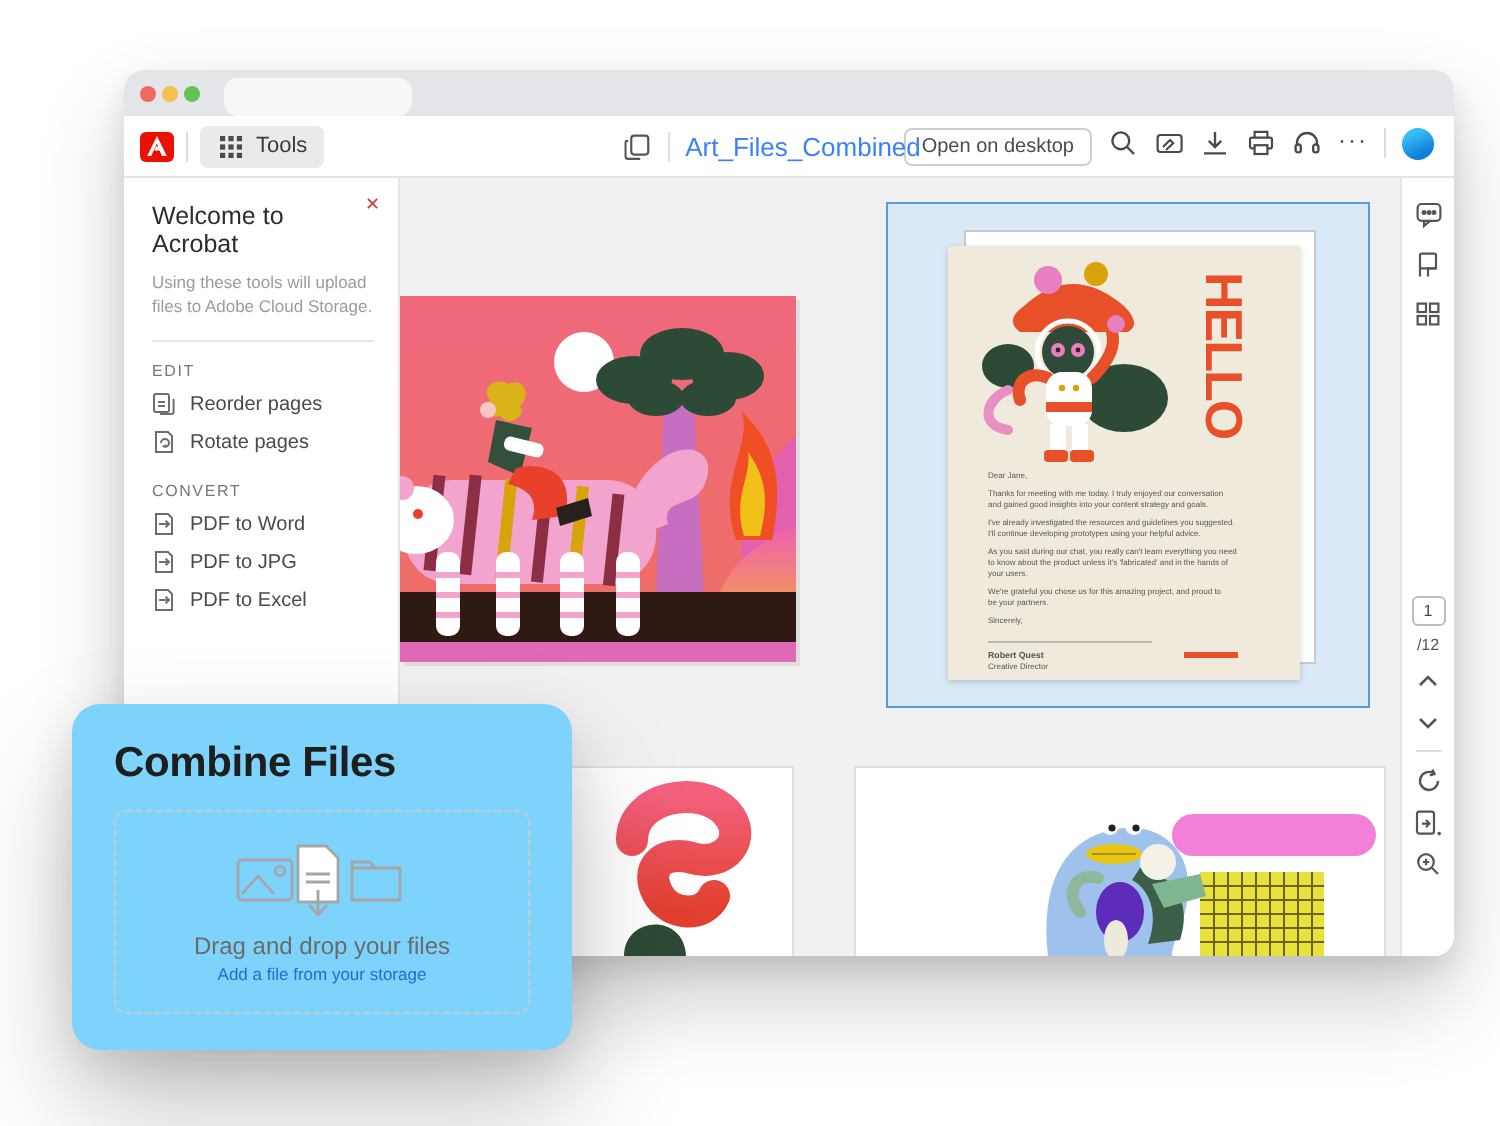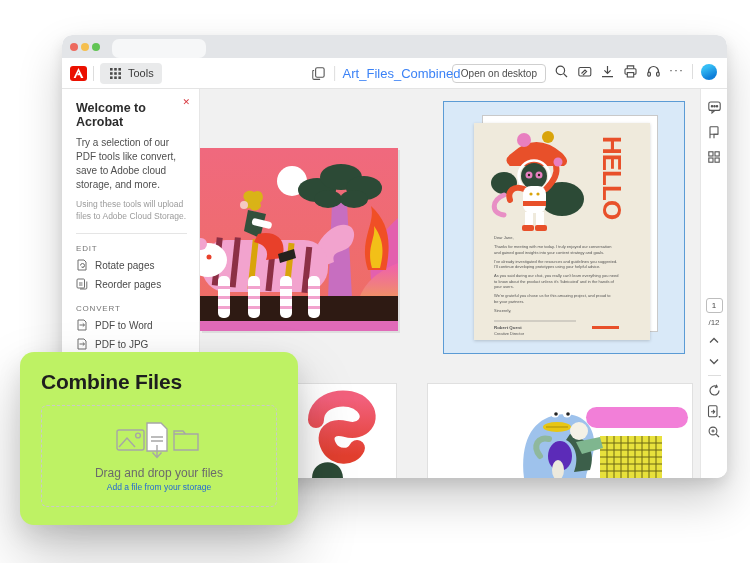--- a/index.html
+++ b/index.html
@@ -38,21 +38,21 @@
   .tbicon { display:flex; align-items:center; justify-content:center; width:15px; height:15px; color:#4a4a4a; }
   .more-dots { font-size:12px; color:#4a4a4a; letter-spacing:1px; line-height:1; }
   .avatar { width:16px; height:16px; border-radius:50%;
     background:linear-gradient(155deg,#35bdf5 25%,#0e7fd9 75%); }
 
   .body { position:relative; display:flex; height:389px; }
 
   
   .left-panel { position:relative; z-index:2; width:138px; background:#fff;
     border-right:1px solid #e6e6e6; padding:12px 12px 0 14px; flex-shrink:0; }
-  .wp-title { font-size:12.5px; font-weight:700; color:#2c2c2c; }
+  .wp-title { font-size:12.5px; font-weight:400; color:#2c2c2c; }
   .wp-close { position:absolute; top:9px; right:9px; font-size:9px; color:#d7373f;
     background:none; border:none; line-height:1; font-family:inherit; }
   .wp-body { margin-top:7px; font-size:10px; line-height:1.4; color:#4f4f4f; }
   .wp-note { margin-top:7px; font-size:8.5px; line-height:1.4; color:#9b9b9b; }
   .wp-hr { border:none; border-top:1px solid #e5e5e5; margin:10px 0 2px; }
   .section-label { margin:10px 0 3px; font-size:8px; letter-spacing:.8px; color:#767676; }
   .tool-item { display:flex; align-items:center; gap:7px; height:19px; }
   .tool-item svg { flex-shrink:0; color:#6e6e6e; }
   .tool-label { font-size:10px; color:#4a4a4a; white-space:nowrap; }
 
@@ -75,22 +75,22 @@
     display:flex; flex-direction:column; align-items:center; padding:10px 0 38px; flex-shrink:0; }
   .rs-icon { display:flex; align-items:center; justify-content:center;
     width:16px; height:16px; color:#555; margin-bottom:9px; }
   .rs-bottom { margin-top:auto; display:flex; flex-direction:column; align-items:center; gap:5px; }
   .page-box { width:17px; height:15px; border:1px solid #bdbdbd; border-radius:3px;
     font-size:8px; color:#444; display:flex; align-items:center; justify-content:center; background:#fff; }
   .page-total { font-size:8px; color:#555; }
   .rs-hr { width:13px; border:none; border-top:1px solid #ddd; margin:1px 0; }
 
   
-  .combine-card { position:absolute; left:20px; top:352px; width:278px; height:173px;
-    background:#bef264; border-radius:14px; z-index:10; padding:18px 21px 0;
+  .combine-card { position:absolute; left:36px; top:352px; width:250px; height:173px;
+    background:#7dd3fc; border-radius:14px; z-index:10; padding:18px 21px 0;
     box-shadow:0 30px 60px rgba(0,0,0,.22), 0 10px 24px rgba(0,0,0,.10); }
   .combine-title { font-size:21px; font-weight:800; color:#1e1e1e; letter-spacing:-.2px; }
   .dropzone { margin-top:11px; height:102px; border:1.5px dashed #c9c9c9; border-radius:6px;
     display:flex; flex-direction:column; align-items:center; justify-content:center; }
   .dz-text { margin-top:5px; font-size:12px; color:#6b6b6b; }
   .dz-link { margin-top:2px; font-size:8.5px; color:#2469d4; background:none; border:none;
     font-family:inherit; }
 </style>
 </head>
 <body>
@@ -181,39 +181,38 @@
         <span class="vdiv"></span>
         <span class="avatar"></span>
       </div>
     </div>
 
     <div class="body">
 
       <div class="left-panel">
         <div class="wp-title">Welcome to Acrobat</div>
         <button class="wp-close">✕</button>
-        <div class="wp-body">Try a selection of our PDF tools like convert, save to Adobe cloud storage, and more.</div>
         <div class="wp-note">Using these tools will upload files to Adobe Cloud Storage.</div>
         <hr class="wp-hr">
 
         <div class="section-label">EDIT</div>
-        <div class="tool-item">
-          <svg width="12" height="12" viewBox="0 0 12 12" fill="none" stroke="currentColor" stroke-width="1">
-              <path d="M2 1 L8 1 L10 3 L10 11 L2 11 Z"></path>
-              <path d="M4.5 6.5 A2 2 0 1 1 6.5 8.5 M6.5 8.5 L5.4 7.9 M6.5 8.5 L7.1 7.4"></path>
-            </svg>
-          <span class="tool-label">Rotate pages</span>
-        </div>
         <div class="tool-item">
           <svg width="12" height="12" viewBox="0 0 12 12" fill="none" stroke="currentColor" stroke-width="1">
               <rect x="1" y="1" width="7.5" height="9" rx="1"></rect>
               <path d="M10.8 3.5 L10.8 10 A1 1 0 0 1 9.8 11 L4 11"></path>
               <path d="M3 5 L6.5 5 M3 7 L6.5 7"></path>
             </svg>
           <span class="tool-label">Reorder pages</span>
+        </div>
+        <div class="tool-item">
+          <svg width="12" height="12" viewBox="0 0 12 12" fill="none" stroke="currentColor" stroke-width="1">
+              <path d="M2 1 L8 1 L10 3 L10 11 L2 11 Z"></path>
+              <path d="M4.5 6.5 A2 2 0 1 1 6.5 8.5 M6.5 8.5 L5.4 7.9 M6.5 8.5 L7.1 7.4"></path>
+            </svg>
+          <span class="tool-label">Rotate pages</span>
         </div>
 
         <div class="section-label">CONVERT</div>
         <div class="tool-item">
           <svg width="12" height="12" viewBox="0 0 12 12" fill="none" stroke="currentColor" stroke-width="1">
               <path d="M2 1 L8 1 L10 3 L10 11 L2 11 Z"></path>
               <path d="M3.5 6 L8.5 6 M6.8 4.4 L8.5 6 L6.8 7.6"></path>
             </svg>
           <span class="tool-label">PDF to Word</span>
         </div>

